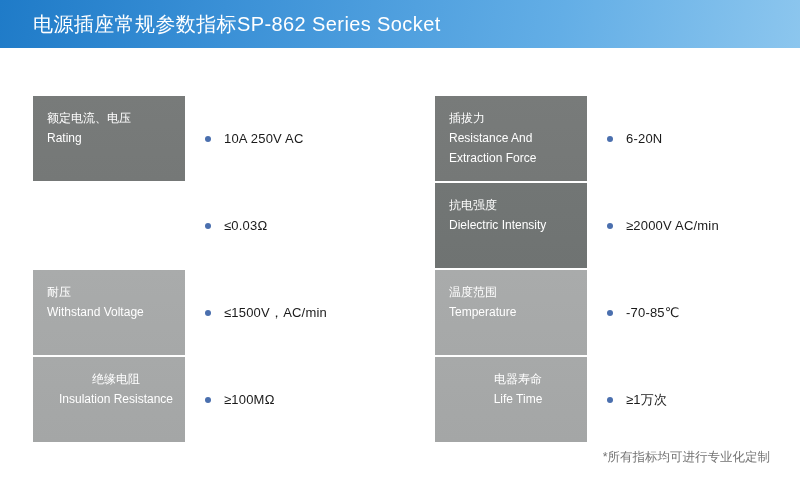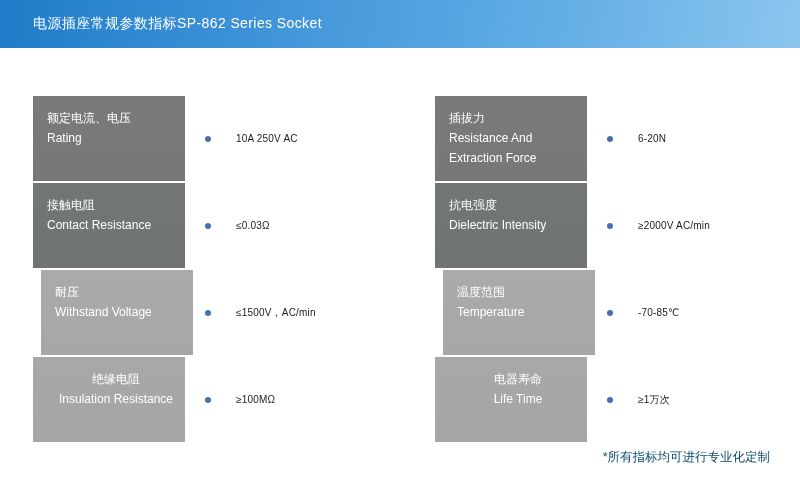--- a/index.html
+++ b/index.html
@@ -23,21 +23,21 @@
     width: 800px;
     height: 48px;
     background: linear-gradient(100deg, #1f7bc8 0%, #3a90d6 28%, #63aee6 70%, #8cc6ee 100%);
   }
   #header-title {
     position: absolute;
     left: 33px;
     top: 50%;
     transform: translateY(-50%);
     color: #ffffff;
-    font-size: 14px;
+    font-size: 20px;
     letter-spacing: 0.4px;
     white-space: nowrap;
     font-weight: 400;
   }
 
   
   #spec-area {
     position: absolute;
     left: 0;
     top: 48px;
@@ -72,21 +72,21 @@
     font-size: 12px;
     line-height: 20px;
     overflow: hidden;
   }
   .spec-label .lbl-cn { display: block; white-space: nowrap; }
   .spec-label .lbl-en { display: block; }
 
   
   .tone-0 { background: linear-gradient(180deg, #787b7a 0%, #757877 100%); }
   .tone-1 { background: linear-gradient(180deg, #727675 0%, #6f7372 100%); }
-  .tone-2 { background: linear-gradient(180deg, #a9abab 0%, #a6a8a8 100%); margin-left: 8px; }
+  .tone-2 { background: linear-gradient(180deg, #a9abab 0%, #a6a8a8 100%); }
   .tone-3 { background: linear-gradient(180deg, #a7a9a9 0%, #a4a6a6 100%); text-align: center; }
 
   .spec-value {
     position: absolute;
     left: 172px;
     top: 0;
     height: 85px;
     display: flex;
     align-items: center;
     white-space: nowrap;
@@ -94,31 +94,30 @@
   .bullet-dot {
     width: 6px;
     height: 6px;
     border-radius: 50%;
     background: #4a6fae;
     margin-right: 13px;
     flex: 0 0 auto;
   }
   .value-text {
     color: #1a1a1a;
-    font-size: 10px;
+    font-size: 13px;
     letter-spacing: 0.2px;
-    margin-left: 12px;
   }
 
   
   #footnote {
     position: absolute;
     right: 30px;
     bottom: 13px;
-    color: #0c4a6e;
+    color: #737373;
     font-size: 12.5px;
     white-space: nowrap;
   }
 </style>
 </head>
 <body>
 
 <div id="header-bar">
   <div id="header-title">电源插座常规参数指标SP-862 Series Socket</div>
 </div>
@@ -132,24 +131,20 @@
         <span class="lbl-cn">额定电流、电压</span>
         <span class="lbl-en">Rating</span>
       </div>
       <div class="spec-value">
         <span class="bullet-dot"></span>
         <span class="value-text">10A 250V AC</span>
       </div>
     </div>
 
     <div class="spec-row">
-      <div class="spec-label tone-1">
-        <span class="lbl-cn">接触电阻</span>
-        <span class="lbl-en">Contact Resistance</span>
-      </div>
       <div class="spec-value">
         <span class="bullet-dot"></span>
         <span class="value-text">≤0.03Ω</span>
       </div>
     </div>
 
     <div class="spec-row">
       <div class="spec-label tone-2">
         <span class="lbl-cn">耐压</span>
         <span class="lbl-en">Withstand Voltage</span>

